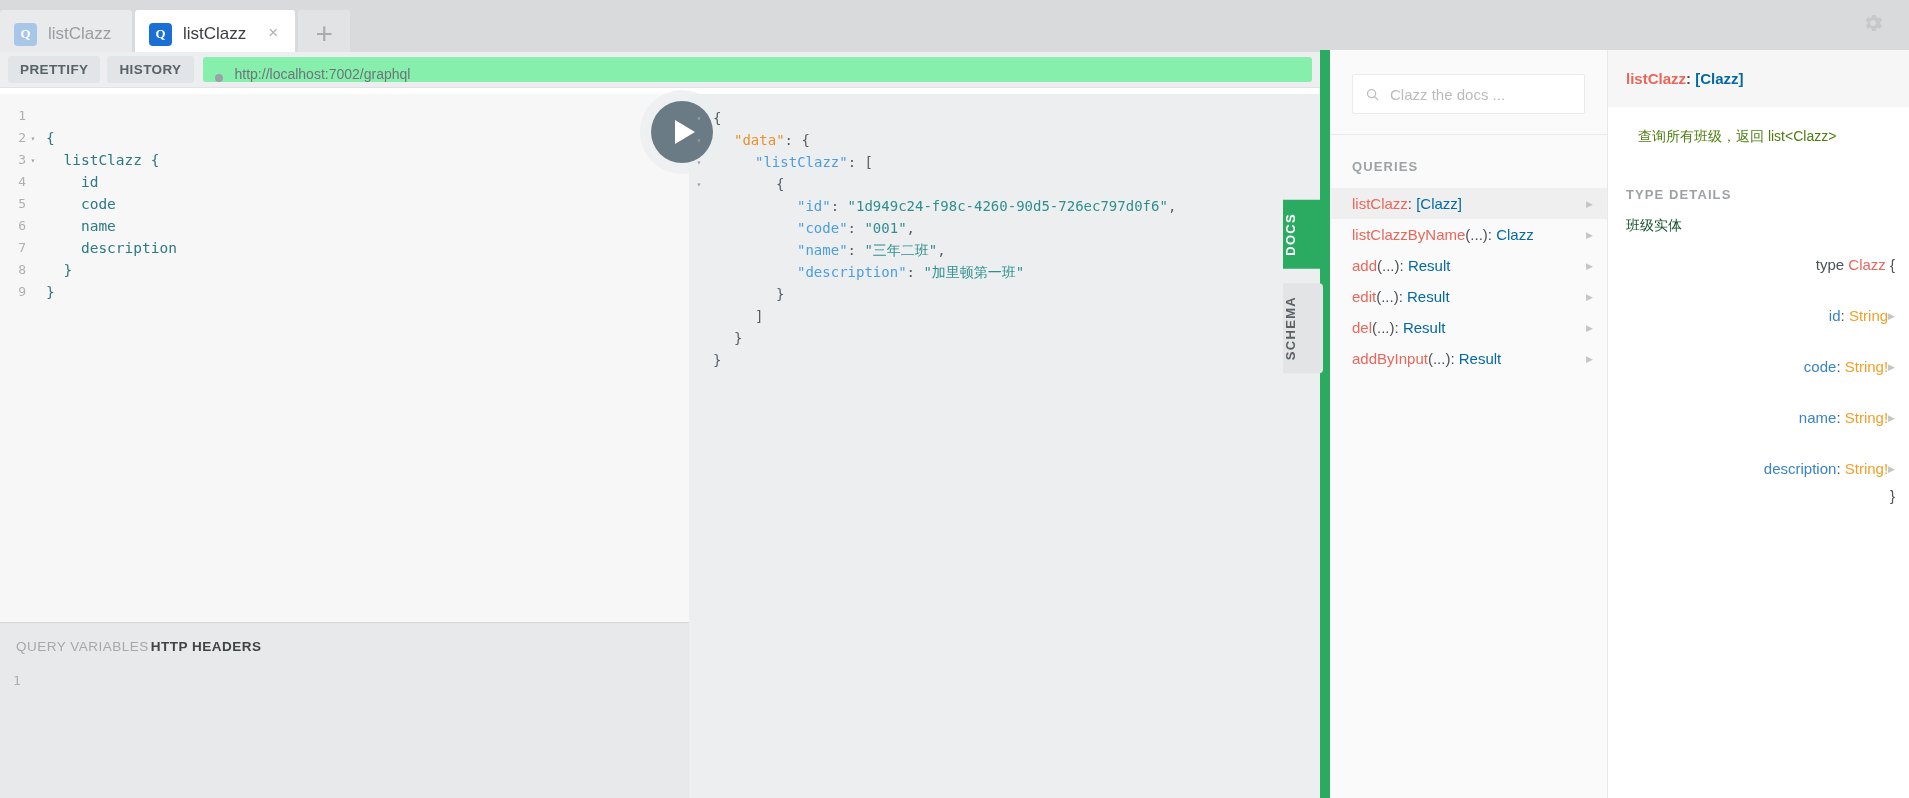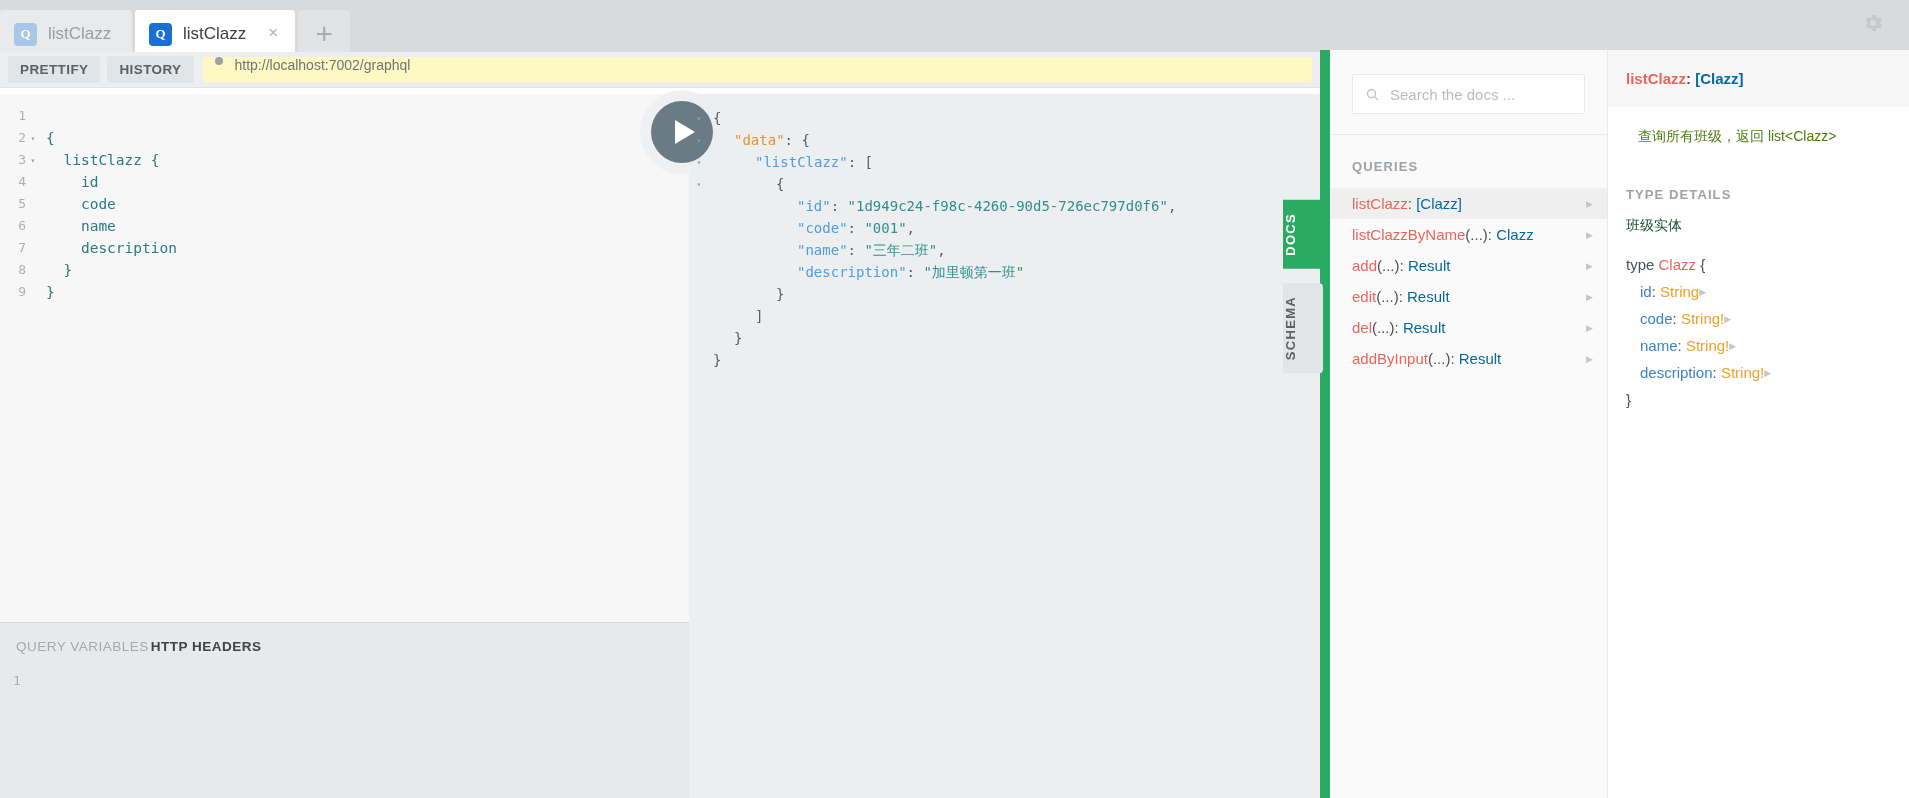--- a/index.html
+++ b/index.html
@@ -63,22 +63,22 @@
     display: flex; align-items: center; padding: 0 8px;
     border-bottom: 1px solid #e0e2e4;
   }
   .tb-btn {
     background: #e2e5e7; color: #596269;
     font-size: 13.5px; font-weight: bold; letter-spacing: .4px;
     padding: 6px 12px; border-radius: 3px; margin-right: 7px;
     white-space: nowrap;
   }
   .url-bar {
-    flex: 1; background: #fef9c3; border-radius: 3px;
-    height: 25px; display: flex; align-items: flex-start;
+    flex: 1; background: #86efac; border-radius: 3px;
+    height: 25px; display: flex; align-items: flex-end;
     padding: 0 12px; margin-left: 2px;
   }
   .url-dot {
     width: 8px; height: 8px; border-radius: 50%;
     background: #9aa1a7; margin-right: 12px; flex: 0 0 auto;
   }
   .url-text { font-size: 14px; color: #6d757b; white-space: nowrap; }
 
   
   .query-pane {
@@ -221,28 +221,28 @@
     font-size: 14px; color: #4d7c0f; line-height: 22px;
   }
   .type-details-head {
     font-size: 13px; font-weight: bold; letter-spacing: 1.1px;
     color: #9ea2a5; padding: 40px 18px 10px 18px;
   }
   .type-entity {
     padding: 5px 18px 16px 18px; font-size: 14px; color: #14532d;
   }
   .type-line {
-    display: flex; align-items: center; justify-content: flex-start;
+    display: flex; align-items: center; justify-content: flex-end;
     padding: 5px 14px 5px 18px; font-size: 15px;
   }
   .kw { color: #4a5257; }
   .tname { color: #e8675b; }
   .field { color: #3a84c4; }
   .ftype { color: #f0a028; }
-  .indent { padding-left: 32px; }
+  .indent { padding-left: 32px; margin-top: 24px; }
 </style>
 </head>
 <body>
 
 <div class="app">
 
   <div class="tabbar">
     <div id="tabs-host" style="display:flex;align-items:flex-end;">
         <div class="tab inactive">
           <span class="tab-icon">Q</span>
@@ -295,21 +295,21 @@
     <div class="side-tab schema">SCHEMA</div>
   </div>
 
   <div class="docs-panel">
     <div class="search-wrap">
       <div class="search-box">
         <svg class="search-icon" viewBox="0 0 24 24" fill="none" stroke="currentColor" stroke-width="2">
           <circle cx="10.5" cy="10.5" r="6.5"></circle>
             <line x1="15.5" y1="15.5" x2="21" y2="21"></line>
         </svg>
-        <span class="search-ph">Search the docs ...</span>
+        <span class="search-ph">Clazz the docs ...</span>
       </div>
     </div>
     <div class="docs-divider"></div>
     <div id="docs-host">
         <div class="docs-head">QUERIES</div>
         <div class="docs-row selected">
           <span><span class="fn-name">listClazz</span><span class="fn-colon">: </span><span class="fn-type">[Clazz]</span></span>
           <span class="docs-arrow">▶</span>
         </div>
         <div class="docs-row">

